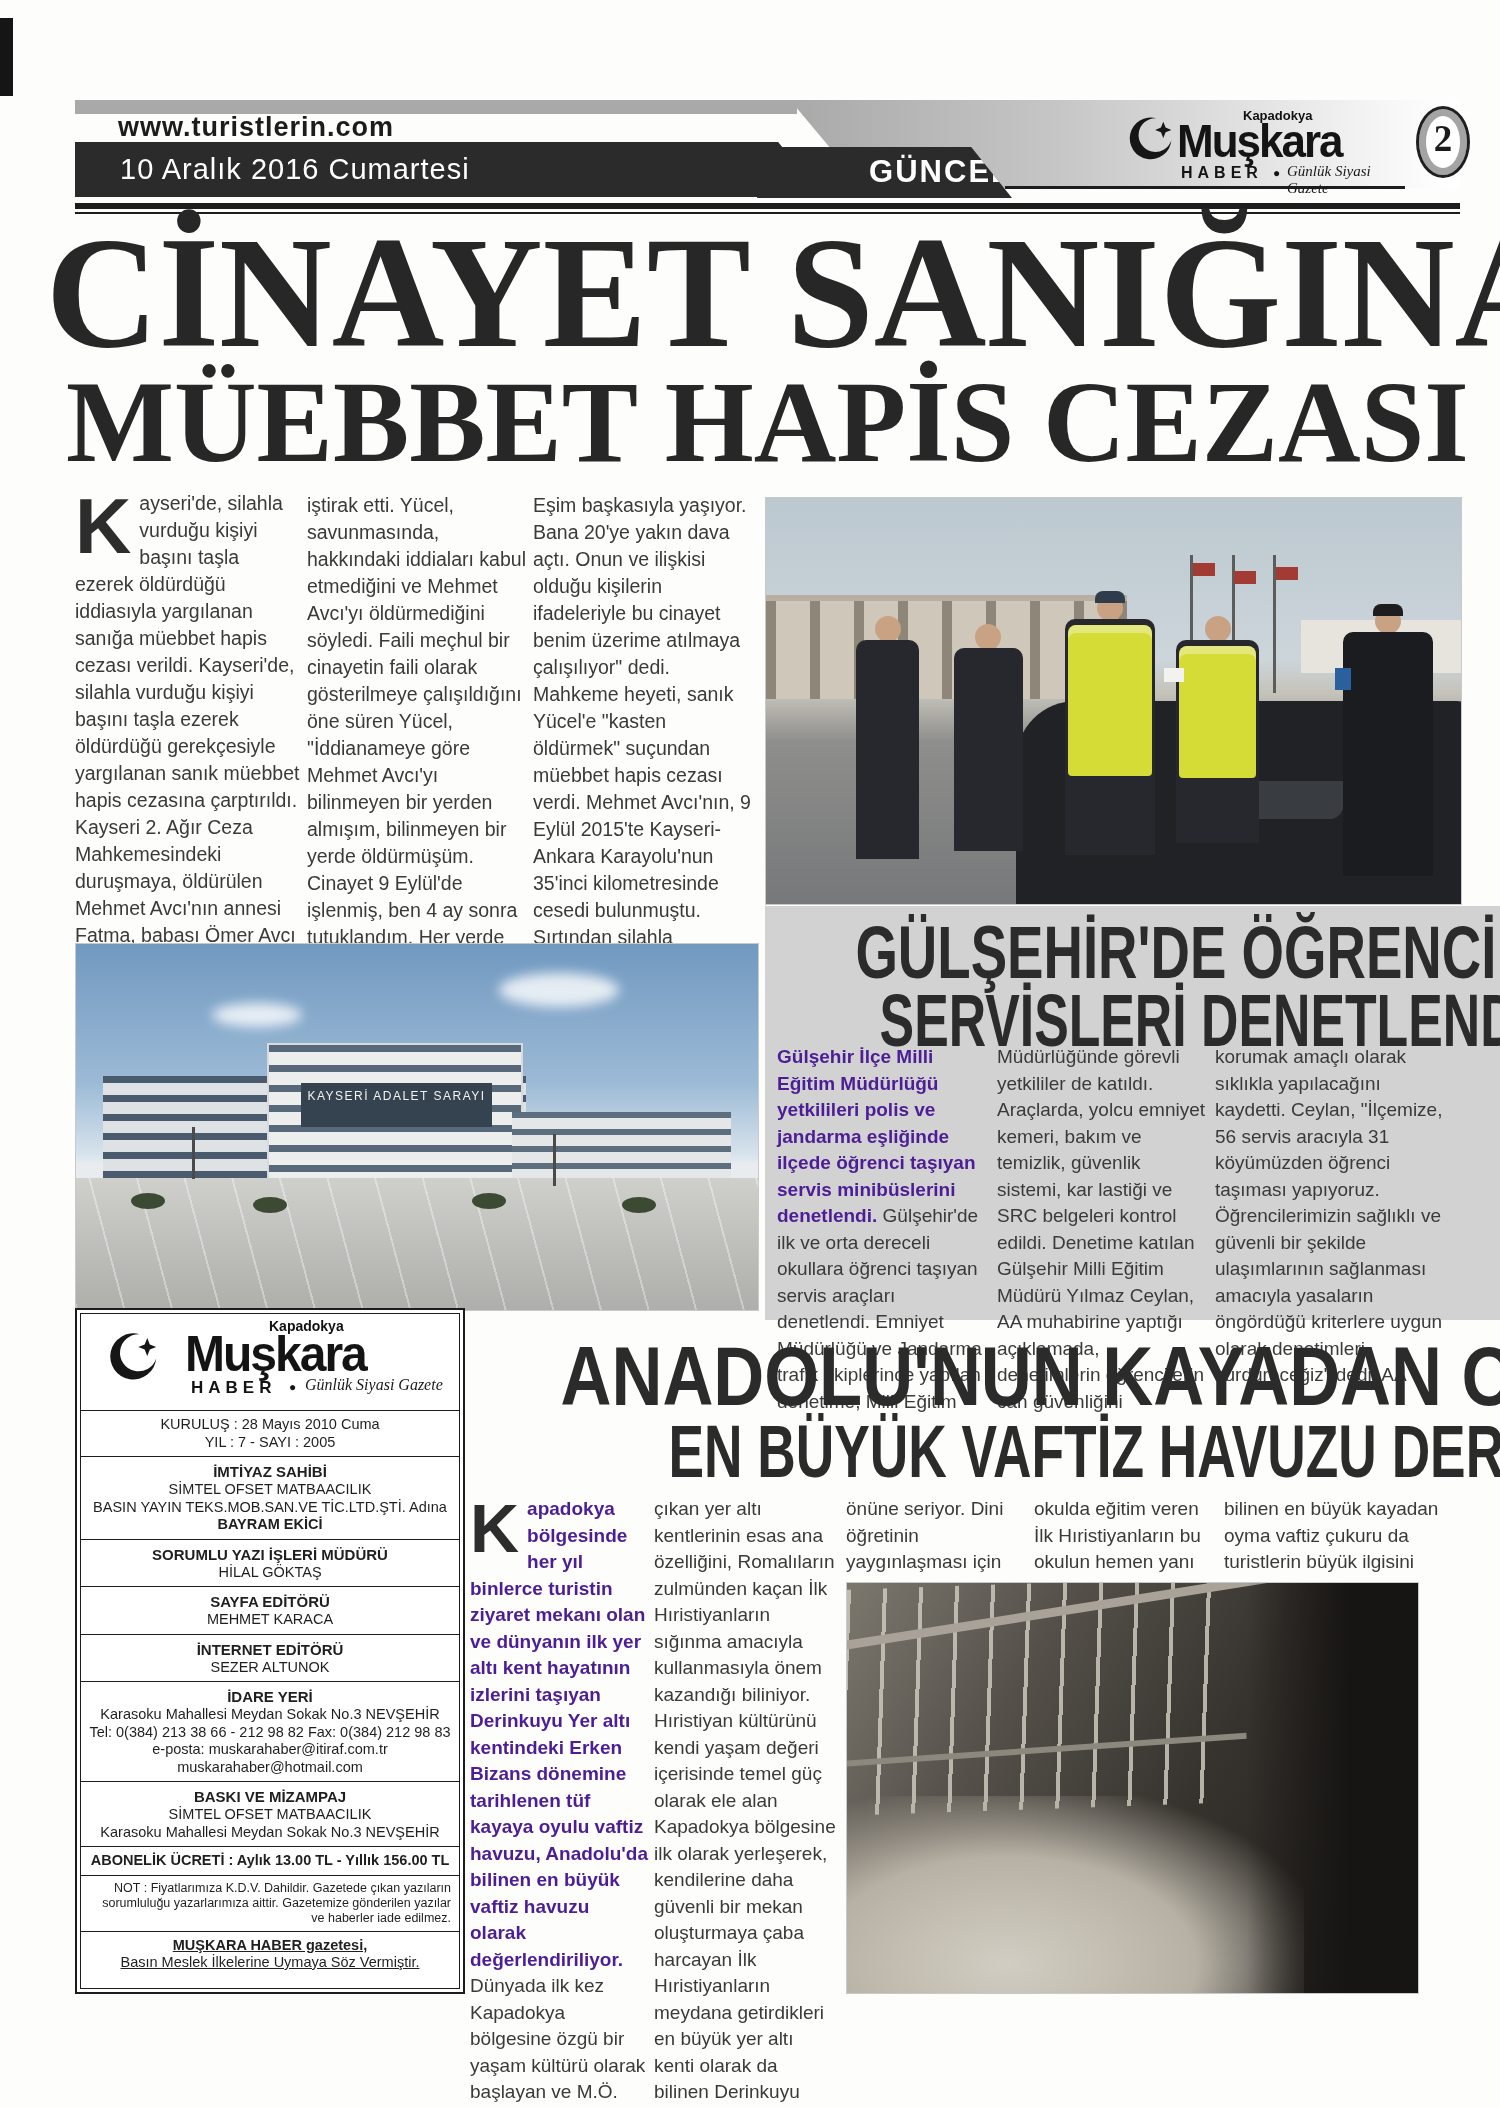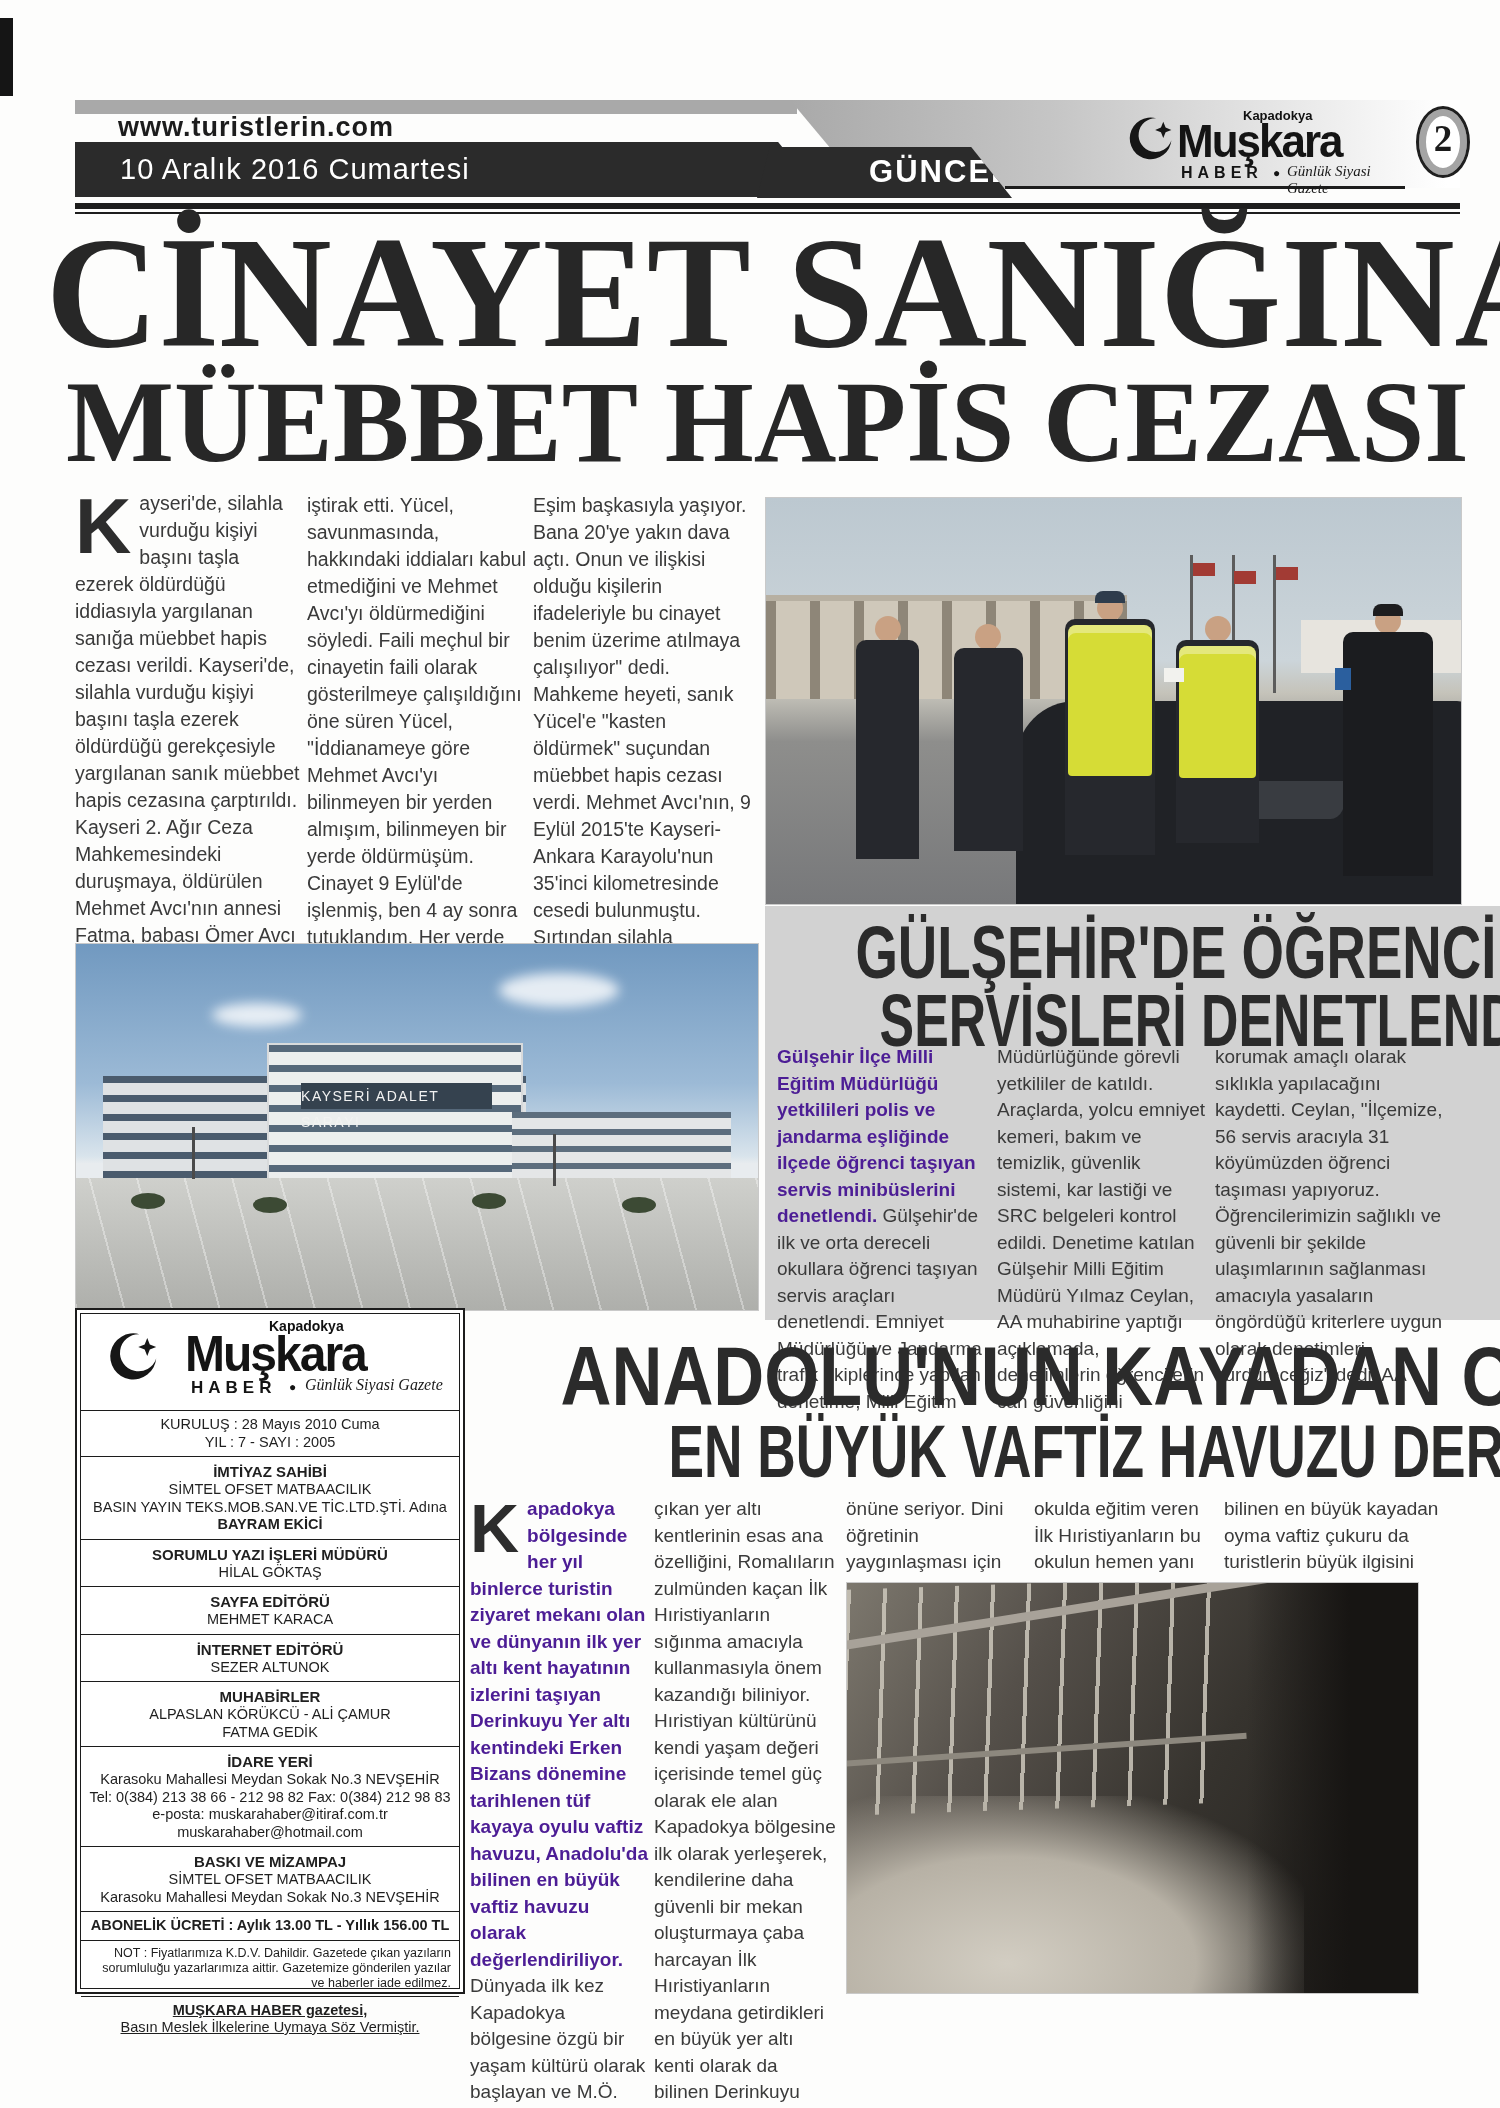--- a/index.html
+++ b/index.html
@@ -104,22 +104,22 @@
   .bluebook{position:absolute;width:16px;height:22px;background:#2b5f9e;}
 
   .ph-court{left:75px;top:943px;width:682px;height:366px;
             background:linear-gradient(to bottom,#7199c0 0%,#9cbad6 38%,#d9e4ec 58%,#e8ecef 60%);}
   .cloud{position:absolute;background:#fff;border-radius:50%;filter:blur(6px);opacity:.8;}
   .court-back{position:absolute;left:4%;top:36%;width:62%;height:28%;
               background:repeating-linear-gradient(180deg,#4a5b6d 0 7px,#dfe2e4 7px 19px);}
   .court-tower{position:absolute;left:28%;top:27%;width:37%;height:40%;
                background:repeating-linear-gradient(180deg,#56687a 0 7px,#eceeee 7px 20px);
                border:2px solid #d8dadb;}
-  .court-sign{position:absolute;left:33%;top:38%;width:28%;height:26px;background:#35424f;
-              color:#f2f2f2;font-size:14px;letter-spacing:1.5px;line-height:26px;}
+  .court-sign{position:absolute;left:33%;top:38%;width:28%;height:44px;background:#35424f;
+              color:#f2f2f2;font-size:12px;letter-spacing:1.5px;text-align:center;line-height:26px;}
   .court-wing{position:absolute;left:64%;top:46%;width:32%;height:19%;
               background:repeating-linear-gradient(180deg,#5d6e7e 0 6px,#e4e6e7 6px 17px);}
   .plaza{position:absolute;left:0;top:64%;width:100%;height:36%;
          background:linear-gradient(to bottom,#cfd0cc,#aeafab);}
   .plaza:before{content:"";position:absolute;inset:0;
          background:repeating-linear-gradient(75deg,rgba(255,255,255,.35) 0 2px,transparent 2px 46px);}
   .shrub{position:absolute;width:34px;height:16px;border-radius:50%;background:#3c4a34;}
   .lamp{position:absolute;width:3px;height:52px;background:#4a4a4a;}
 
   .ph-cave{left:846px;top:1582px;width:571px;height:410px;
@@ -309,25 +309,20 @@
       </div>
       <div class="msec">
         <div class="mtitle">SAYFA EDİTÖRÜ</div>
         <div class="mline">MEHMET KARACA</div>
       </div>
       <div class="msec">
         <div class="mtitle">İNTERNET EDİTÖRÜ</div>
         <div class="mline">SEZER ALTUNOK</div>
       </div>
       <div class="msec">
-        <div class="mtitle">MUHABİRLER</div>
-        <div class="mline">ALPASLAN KÖRÜKCÜ - ALİ ÇAMUR</div>
-        <div class="mline">FATMA GEDİK</div>
-      </div>
-      <div class="msec">
         <div class="mtitle">İDARE YERİ</div>
         <div class="mline">Karasoku Mahallesi Meydan Sokak No.3 NEVŞEHİR</div>
         <div class="mline">Tel: 0(384) 213 38 66 - 212 98 82 Fax: 0(384) 212 98 83</div>
         <div class="mline">e-posta: muskarahaber@itiraf.com.tr</div>
         <div class="mline">muskarahaber@hotmail.com</div>
       </div>
       <div class="msec">
         <div class="mtitle">BASKI VE MİZAMPAJ</div>
         <div class="mline">SİMTEL OFSET MATBAACILIK</div>
         <div class="mline">Karasoku Mahallesi Meydan Sokak No.3 NEVŞEHİR</div>

